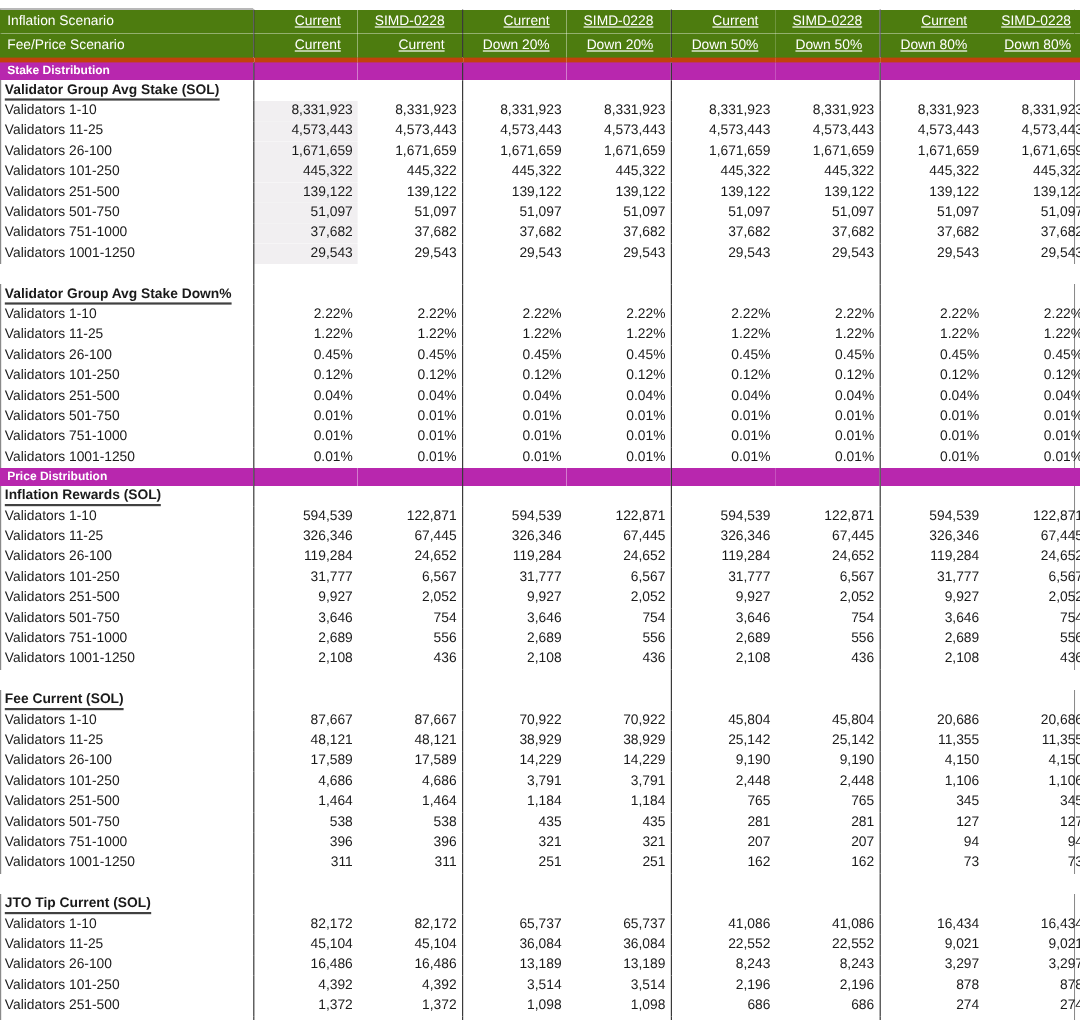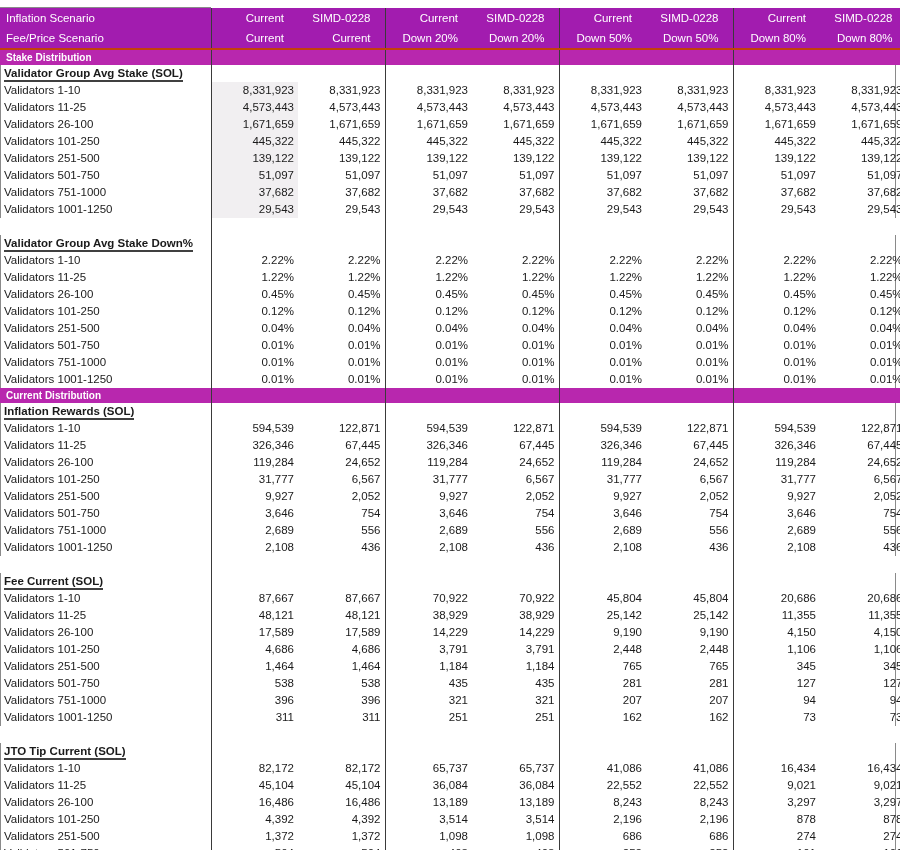--- a/index.html
+++ b/index.html
@@ -43,29 +43,29 @@
   
   col.c-label { width: 211px; }
   col.c-num   { width: 87px; }
 
   
   .sep-left  { border-left: 1px solid #3a3a3a; }
   .sep-right { border-right: 1px solid #3a3a3a; }
 
   
   tr.hdr td {
-    background: #a21caf;
+    background: #4d7c0f;
     color: #ffffff;
     font-size: 11.5px;
     height: 20px;
     line-height: 20px;
   }
-  tr.hdr td.num { text-align: right; padding-right: 14px; }
+  tr.hdr td.num { text-align: right; padding-right: 14px; text-decoration: underline; }
   tr.hdr td.lbl { text-align: left; padding-left: 6px; }
-  tr.hdr.hdr2 td { border-bottom: 2px solid #c2410c; }
+  tr.hdr.hdr2 td { border-bottom: 4px solid #c2410c; }
 
   
   tr.band td {
     background: #b827ae;
     color: #ffffff;
     font-weight: bold;
     font-size: 10px;
     height: 15px;
     line-height: 15px;
   }
@@ -380,21 +380,21 @@
           <td class="num sep-left">0.01%</td>
           <td class="num sep-right">0.01%</td>
           <td class="num">0.01%</td>
           <td class="num sep-right">0.01%</td>
           <td class="num">0.01%</td>
           <td class="num sep-right">0.01%</td>
           <td class="num">0.01%</td>
           <td class="num sep-right">0.01%</td>
         </tr>
         <tr class="band">
-          <td class="lbl">Current Distribution</td>
+          <td class="lbl">Price Distribution</td>
           <td class="sep-left"></td>
           <td class="sep-right"></td>
           <td class=""></td>
           <td class="sep-right"></td>
           <td class=""></td>
           <td class="sep-right"></td>
           <td class=""></td>
           <td class="sep-right"></td>
         </tr>
         <tr>

